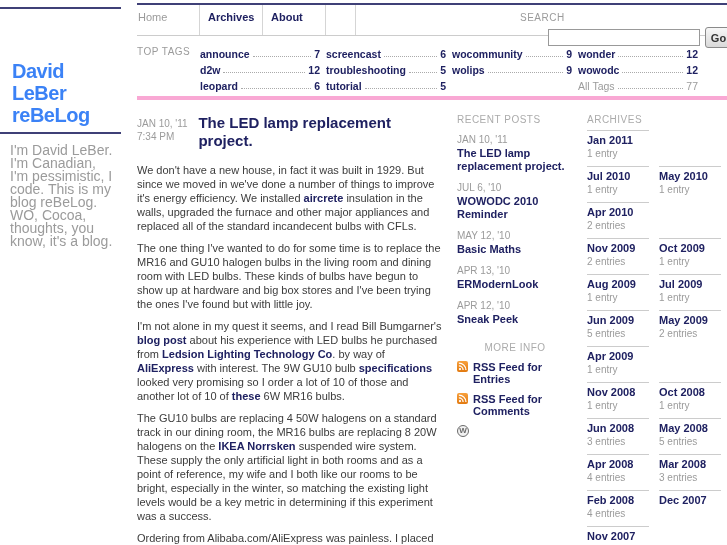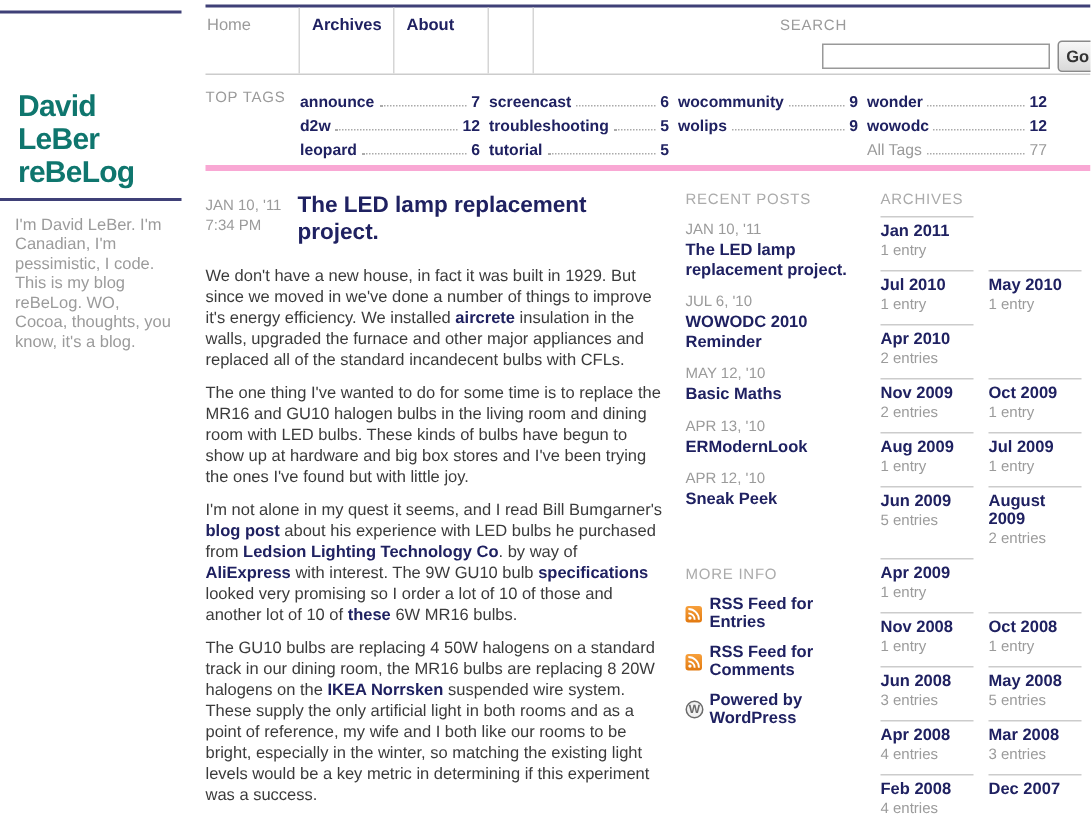--- a/index.html
+++ b/index.html
@@ -6,30 +6,30 @@
   html,body { background:#fff; }
   body { width:727px; height:545px; overflow:hidden; position:relative;
          font-family:"Liberation Sans", sans-serif; }
   .page { position:relative; width:727px; height:545px; overflow:hidden; }
 
   
   .sidebar { position:absolute; left:0; top:0; width:121px; }
   .rule { height:2px; background:#3f4077; }
   .rule-top { margin-top:7px; }
   .site-title { margin:51px 0 0 12px; font-size:20px; line-height:22px;
-                font-weight:bold; color:#0f766e; letter-spacing:-0.5px; cursor:pointer; }
+                font-weight:bold; color:#3b82f6; letter-spacing:-0.5px; cursor:pointer; }
   .site-title span { display:block; }
   .rule-mid { margin-top:6px; }
-  .tagline { margin:10px 4px 0 10px; font-size:11px; line-height:13px; color:#9b9b9b; }
+  .tagline { margin:10px 4px 0 10px; font-size:14px; line-height:13px; color:#9b9b9b; }
 
   
   .main { position:absolute; left:137px; top:0; width:590px; }
   .top-border { height:2px; background:#3f4077; margin-top:3px; }
 
-  .navrow { position:relative; height:45px; border-bottom:1px solid #ccc; }
+  .navrow { position:relative; height:31px; border-bottom:1px solid #ccc; }
   .nav-cells { display:flex; height:100%; }
   .nav-cell { width:63px; border-right:1px solid #d5d5d5; padding:6px 0 0 8px;
               font-size:11px; font-weight:bold; color:#1f2161; cursor:pointer; }
   .nav-cell:first-child { padding-left:1px; }
   .nav-cell.current { color:#9b9b9b; font-weight:normal; cursor:default; }
   .nav-spacer { width:30px; border-right:1px solid #d5d5d5; }
 
   .search { position:absolute; left:383px; top:7px; }
   .search-label { font-size:10px; color:#9b9b9b; letter-spacing:0.5px; }
   .search-controls { display:flex; align-items:center; margin-top:4px;padding-left:28px; }
@@ -58,22 +58,22 @@
   .post-body { margin-top:13px; font-size:11px; line-height:14px; color:#3b3b3b; }
   .post-body p { margin:0 0 8px; }
   .inline-link { color:#1f2161; font-weight:bold; cursor:pointer; }
 
   
   .recent { width:116px; margin-left:14px; }
   .col-header { font-size:10px; color:#ababab; letter-spacing:0.5px; }
   .rp-date { font-size:10px; color:#9b9b9b; margin-top:9px; }
   .rp-title { font-size:11px; font-weight:bold; color:#1f2161; line-height:13px;
               margin-top:2px; cursor:pointer; }
-  .col-header.more { margin-top:38px; }
-  .mi-row { display:flex; align-items:center; margin-top:8px; font-size:11px;
+  .col-header.more { margin-top:16px;text-align:center; }
+  .mi-row { display:flex; align-items:flex-start; margin-top:8px; font-size:11px;
             font-weight:bold; color:#1f2161; cursor:pointer; }
   .rss-icon { width:11px; height:11px; border-radius:2px; margin-right:5px; flex:0 0 auto;
               background:linear-gradient(#f7a03c,#e2790f); display:inline-flex;
               align-items:center; justify-content:center; }
   .wp-icon { width:12px; height:12px; border-radius:50%; border:1px solid #6b6b6b;
              color:#6b6b6b; font-size:8px; font-weight:bold; line-height:10px;
              text-align:center; margin-right:4px; flex:0 0 auto; background:#f2f2f2; }
 
   
   .archcol { width:134px; margin-left:14px; }
@@ -247,21 +247,20 @@
                 <svg width="9" height="9" viewBox="0 0 12 12">
                   <circle cx="2.6" cy="9.4" r="1.5" fill="#fff"></circle>
                   <path d="M1.2 5.2 A5.6 5.6 0 0 1 6.8 10.8" stroke="#fff" stroke-width="1.7" fill="none"></path>
                   <path d="M1.2 1.4 A9.4 9.4 0 0 1 10.6 10.8" stroke="#fff" stroke-width="1.7" fill="none"></path>
                 </svg>
               </span>
               <span>RSS Feed for Comments</span>
             </div>
             <div class="mi-row">
               <span class="wp-icon">W</span>
-              <span>Powered by WordPress</span>
             </div>
           </div>
       </div>
 
       <div class="archcol">
         <div class="col-header">ARCHIVES</div>
         <div class="arch-grid" id="arch-grid">
             <div class="arch-cell">
               <div class="arch-month">Jan 2011</div>
               <div class="arch-count">1 entry</div>
@@ -294,21 +293,21 @@
             </div>
             <div class="arch-cell">
               <div class="arch-month">Jul 2009</div>
               <div class="arch-count">1 entry</div>
             </div>
             <div class="arch-cell">
               <div class="arch-month">Jun 2009</div>
               <div class="arch-count">5 entries</div>
             </div>
             <div class="arch-cell">
-              <div class="arch-month">August 2009</div>
+              <div class="arch-month">May 2009</div>
               <div class="arch-count">2 entries</div>
             </div>
             <div class="arch-cell">
               <div class="arch-month">Apr 2009</div>
               <div class="arch-count">1 entry</div>
             </div>
             <div class="arch-cell empty"></div>
             <div class="arch-cell">
               <div class="arch-month">Nov 2008</div>
               <div class="arch-count">1 entry</div>

